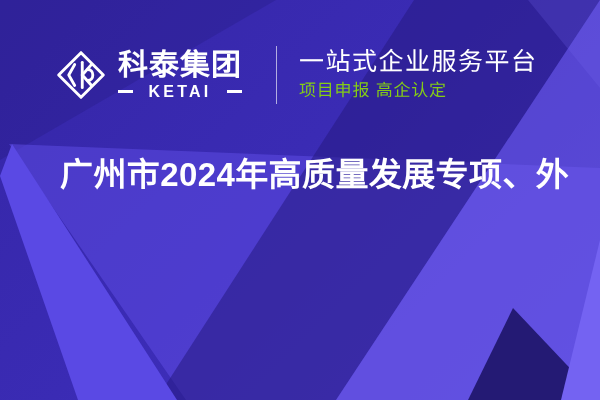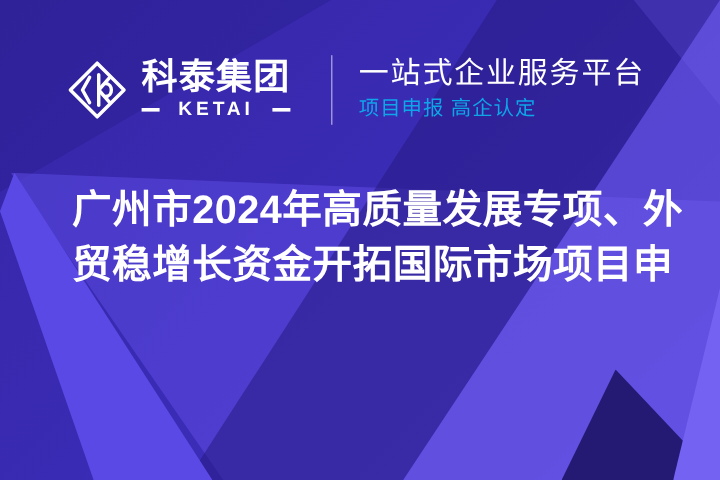--- a/index.html
+++ b/index.html
@@ -151,21 +151,21 @@
   }
   .tagline-main {
     color: #ffffff;
     font-size: 25px;
     font-weight: 400;
     letter-spacing: 1.5px;
     line-height: 1.18;
     white-space: nowrap;
   }
   .tagline-sub {
-    color: #0ea5e9;
+    color: #84cc16;
     font-size: 17px;
     font-weight: 400;
     letter-spacing: 0.8px;
     line-height: 1.35;
     margin-top: 4px;
     white-space: nowrap;
   }
 
   
   .headline {
@@ -230,16 +230,15 @@
     <div class="divider"></div>
 
     <div class="tagline">
       <div class="tagline-main">一站式企业服务平台</div>
       <div class="tagline-sub">项目申报 高企认定</div>
     </div>
   </div>
 
   <div class="headline">
     <div class="headline-line">广州市2024年高质量发展专项、外</div>
-    <div class="headline-line">贸稳增长资金开拓国际市场项目申</div>
   </div>
 
 </div>
 
 </body></html>

